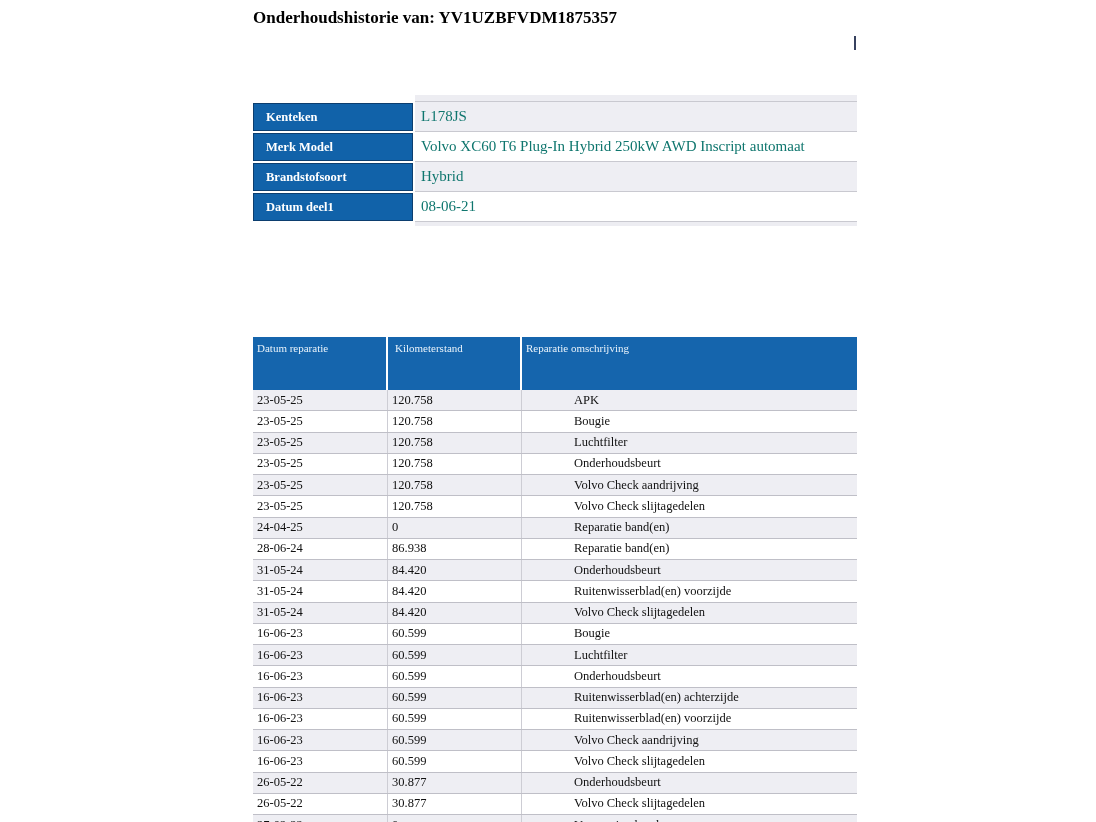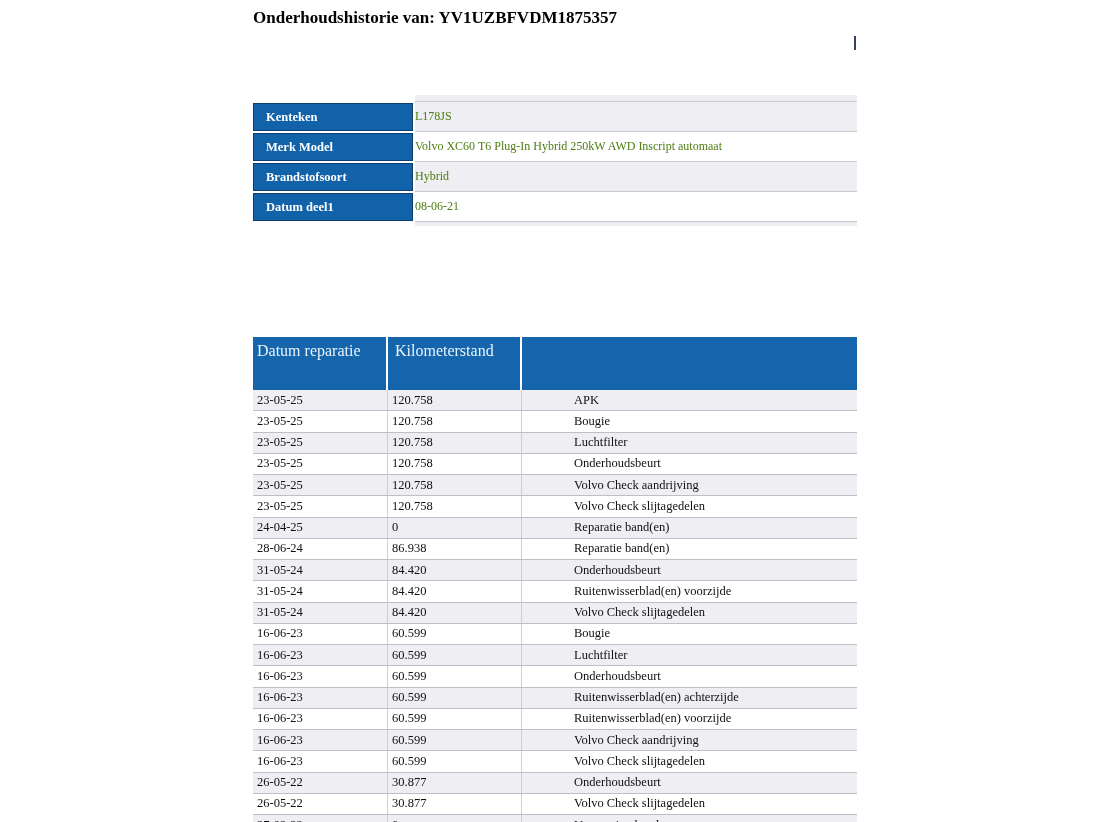--- a/index.html
+++ b/index.html
@@ -55,44 +55,45 @@
     font-weight: bold;
     font-size: 12.5px;
     display: flex;
     align-items: center;
     padding-left: 12px;
   }
   .info-value {
     height: 30px;
     box-sizing: border-box;
     border-bottom: 1px solid #c9c9d0;
-    font-size: 12px;
-    color: #4d7c0f;
+    font-size: 15px;
+    color: #0f766e;
     display: flex;
     align-items: center;
+    padding-left: 6px;
   }
   .info-value.alt { background: #eeeef3; }
 
   
   .repair-table {
     position: absolute;
     left: 253px;
     top: 337px;
     width: 604px;
   }
   .rt-header {
     display: flex;
     height: 53px;
     background: #1565ad;
     box-sizing: border-box;
   }
   .rt-header .cell {
     box-sizing: border-box;
     color: #e9f3fb;
-    font-size: 16px;
+    font-size: 11px;
     padding: 5px 0 0 4px;
   }
   .rt-header .c1 { width: 135px; border-right: 2px solid #ffffff; }
   .rt-header .c2 { width: 134px; border-right: 2px solid #ffffff; padding-left: 7px; }
   .rt-header .c3 { flex: 1; }
 
   .rt-row {
     display: flex;
     height: 21.25px;
     box-sizing: border-box;
@@ -140,20 +141,21 @@
   <div class="info-label">Datum deel1</div>
   <div class="info-value">08-06-21</div>
 <div class="info-strip-spacer"></div>
       <div class="info-strip bottom"></div>
     </div>
 
   <div class="repair-table">
     <div class="rt-header">
       <div class="cell c1">Datum reparatie</div>
       <div class="cell c2">Kilometerstand</div>
+      <div class="cell c3">Reparatie omschrijving</div>
     </div>
     <div id="rt-body">
 
   <div class="rt-row alt">
     <div class="cell c1">23-05-25</div>
     <div class="cell c2">120.758</div>
     <div class="cell c3">APK</div>
   </div>
 
   <div class="rt-row">

